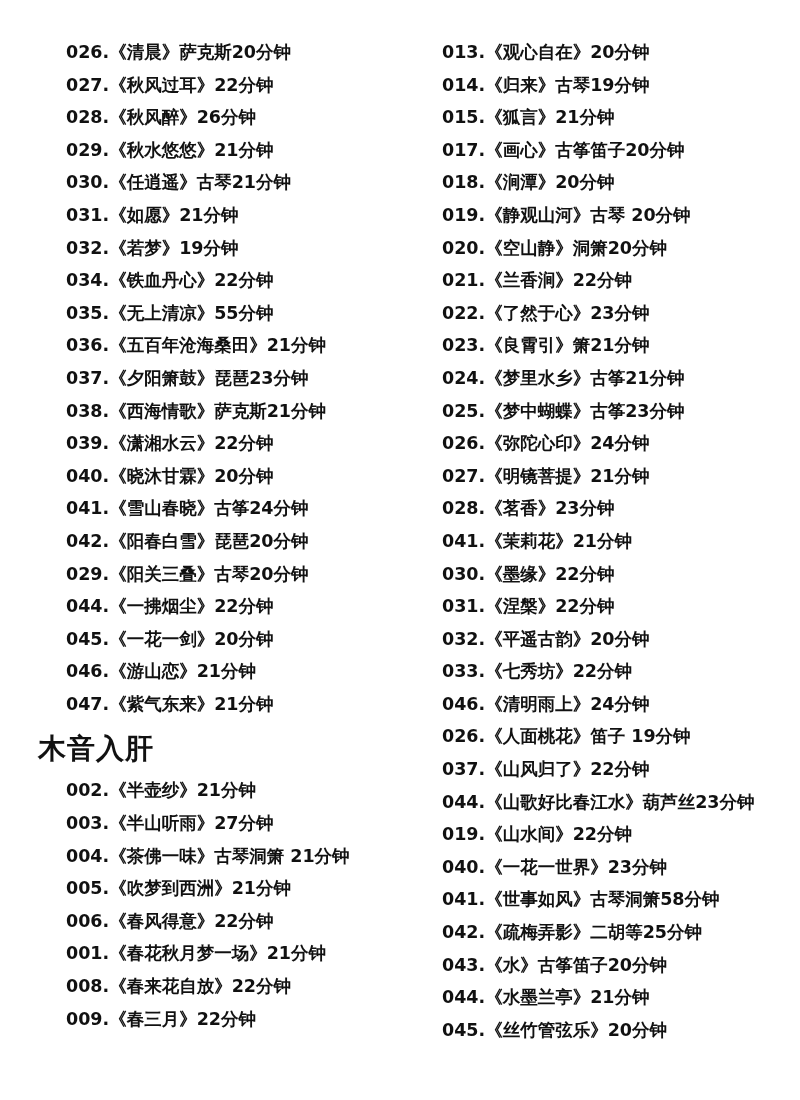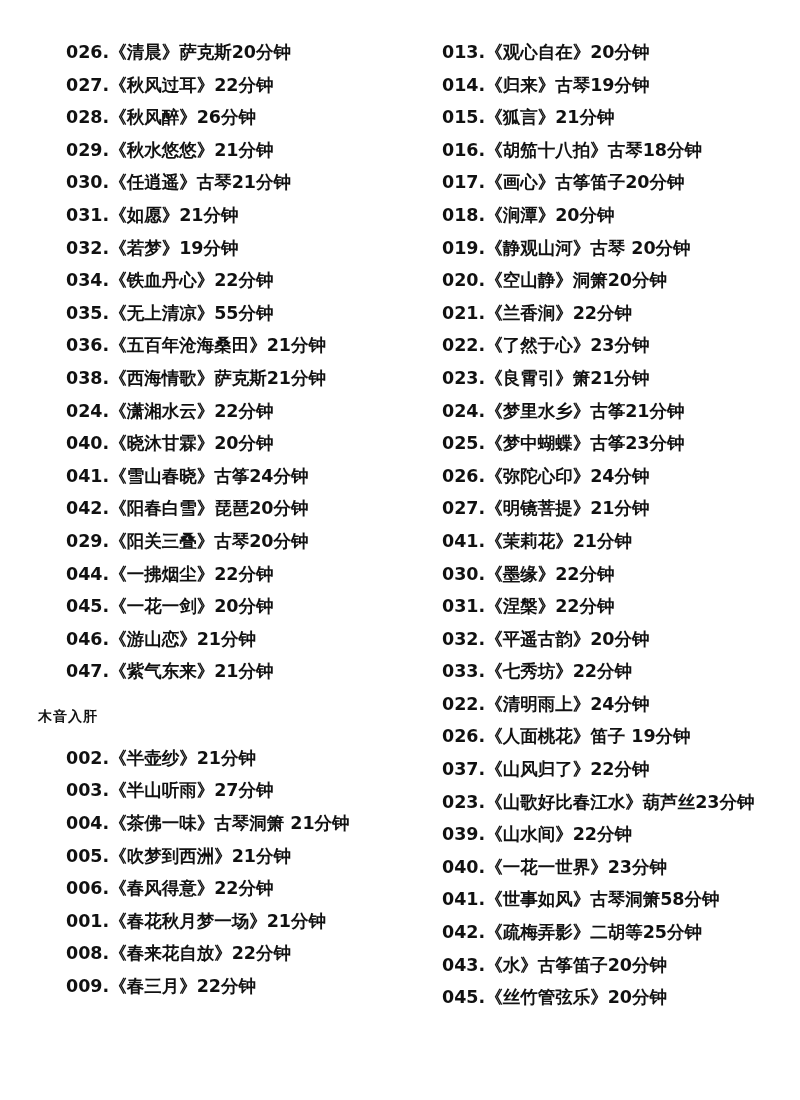--- a/index.html
+++ b/index.html
@@ -40,49 +40,49 @@
     padding-left: 18px;
   }
   .entry {
     font-size: 17.5px;
     line-height: 32.6px;
     letter-spacing: 0px;
     white-space: nowrap;
     font-weight: 600;
   }
   .section-heading {
-    font-size: 14px;
+    font-size: 28px;
     font-weight: 800;
     line-height: 50px;
     padding-top: 4px;
     margin-left: -28px;
     letter-spacing: 1px;
     white-space: nowrap;
-    font-family: Liberation Serif, serif;
   }
 </style>
 </head>
 <body>
 
 <div class="page">
   <div class="columns">
 
     <div class="column left">
       <div class="entry">026.《清晨》萨克斯20分钟</div>
       <div class="entry">027.《秋风过耳》22分钟</div>
       <div class="entry">028.《秋风醉》26分钟</div>
       <div class="entry">029.《秋水悠悠》21分钟</div>
       <div class="entry">030.《任逍遥》古琴21分钟</div>
       <div class="entry">031.《如愿》21分钟</div>
       <div class="entry">032.《若梦》19分钟</div>
       <div class="entry">034.《铁血丹心》22分钟</div>
       <div class="entry">035.《无上清凉》55分钟</div>
       <div class="entry">036.《五百年沧海桑田》21分钟</div>
+      <div class="entry">037.《夕阳箫鼓》琵琶23分钟</div>
       <div class="entry">038.《西海情歌》萨克斯21分钟</div>
-      <div class="entry">024.《潇湘水云》22分钟</div>
+      <div class="entry">039.《潇湘水云》22分钟</div>
       <div class="entry">040.《晓沐甘霖》20分钟</div>
       <div class="entry">041.《雪山春晓》古筝24分钟</div>
       <div class="entry">042.《阳春白雪》琵琶20分钟</div>
       <div class="entry">029.《阳关三叠》古琴20分钟</div>
       <div class="entry">044.《一拂烟尘》22分钟</div>
       <div class="entry">045.《一花一剑》20分钟</div>
       <div class="entry">046.《游山恋》21分钟</div>
       <div class="entry">047.《紫气东来》21分钟</div>
 
       <div class="section-heading">木音入肝</div>
@@ -95,44 +95,45 @@
       <div class="entry">001.《春花秋月梦一场》21分钟</div>
       <div class="entry">008.《春来花自放》22分钟</div>
       <div class="entry">009.《春三月》22分钟</div>
 
     </div>
 
     <div class="column right">
       <div class="entry">013.《观心自在》20分钟</div>
       <div class="entry">014.《归来》古琴19分钟</div>
       <div class="entry">015.《狐言》21分钟</div>
-      <div class="entry">016.《胡笳十八拍》古琴18分钟</div>
       <div class="entry">017.《画心》古筝笛子20分钟</div>
       <div class="entry">018.《涧潭》20分钟</div>
       <div class="entry">019.《静观山河》古琴 20分钟</div>
       <div class="entry">020.《空山静》洞箫20分钟</div>
       <div class="entry">021.《兰香涧》22分钟</div>
       <div class="entry">022.《了然于心》23分钟</div>
       <div class="entry">023.《良霄引》箫21分钟</div>
       <div class="entry">024.《梦里水乡》古筝21分钟</div>
       <div class="entry">025.《梦中蝴蝶》古筝23分钟</div>
       <div class="entry">026.《弥陀心印》24分钟</div>
       <div class="entry">027.《明镜菩提》21分钟</div>
+      <div class="entry">028.《茗香》23分钟</div>
       <div class="entry">041.《茉莉花》21分钟</div>
       <div class="entry">030.《墨缘》22分钟</div>
       <div class="entry">031.《涅槃》22分钟</div>
       <div class="entry">032.《平遥古韵》20分钟</div>
       <div class="entry">033.《七秀坊》22分钟</div>
-      <div class="entry">022.《清明雨上》24分钟</div>
+      <div class="entry">046.《清明雨上》24分钟</div>
       <div class="entry">026.《人面桃花》笛子 19分钟</div>
       <div class="entry">037.《山风归了》22分钟</div>
-      <div class="entry">023.《山歌好比春江水》葫芦丝23分钟</div>
-      <div class="entry">039.《山水间》22分钟</div>
+      <div class="entry">044.《山歌好比春江水》葫芦丝23分钟</div>
+      <div class="entry">019.《山水间》22分钟</div>
       <div class="entry">040.《一花一世界》23分钟</div>
       <div class="entry">041.《世事如风》古琴洞箫58分钟</div>
       <div class="entry">042.《疏梅弄影》二胡等25分钟</div>
       <div class="entry">043.《水》古筝笛子20分钟</div>
+      <div class="entry">044.《水墨兰亭》21分钟</div>
       <div class="entry">045.《丝竹管弦乐》20分钟</div>
 
     </div>
 
   </div>
 </div>
 
 </body></html>

